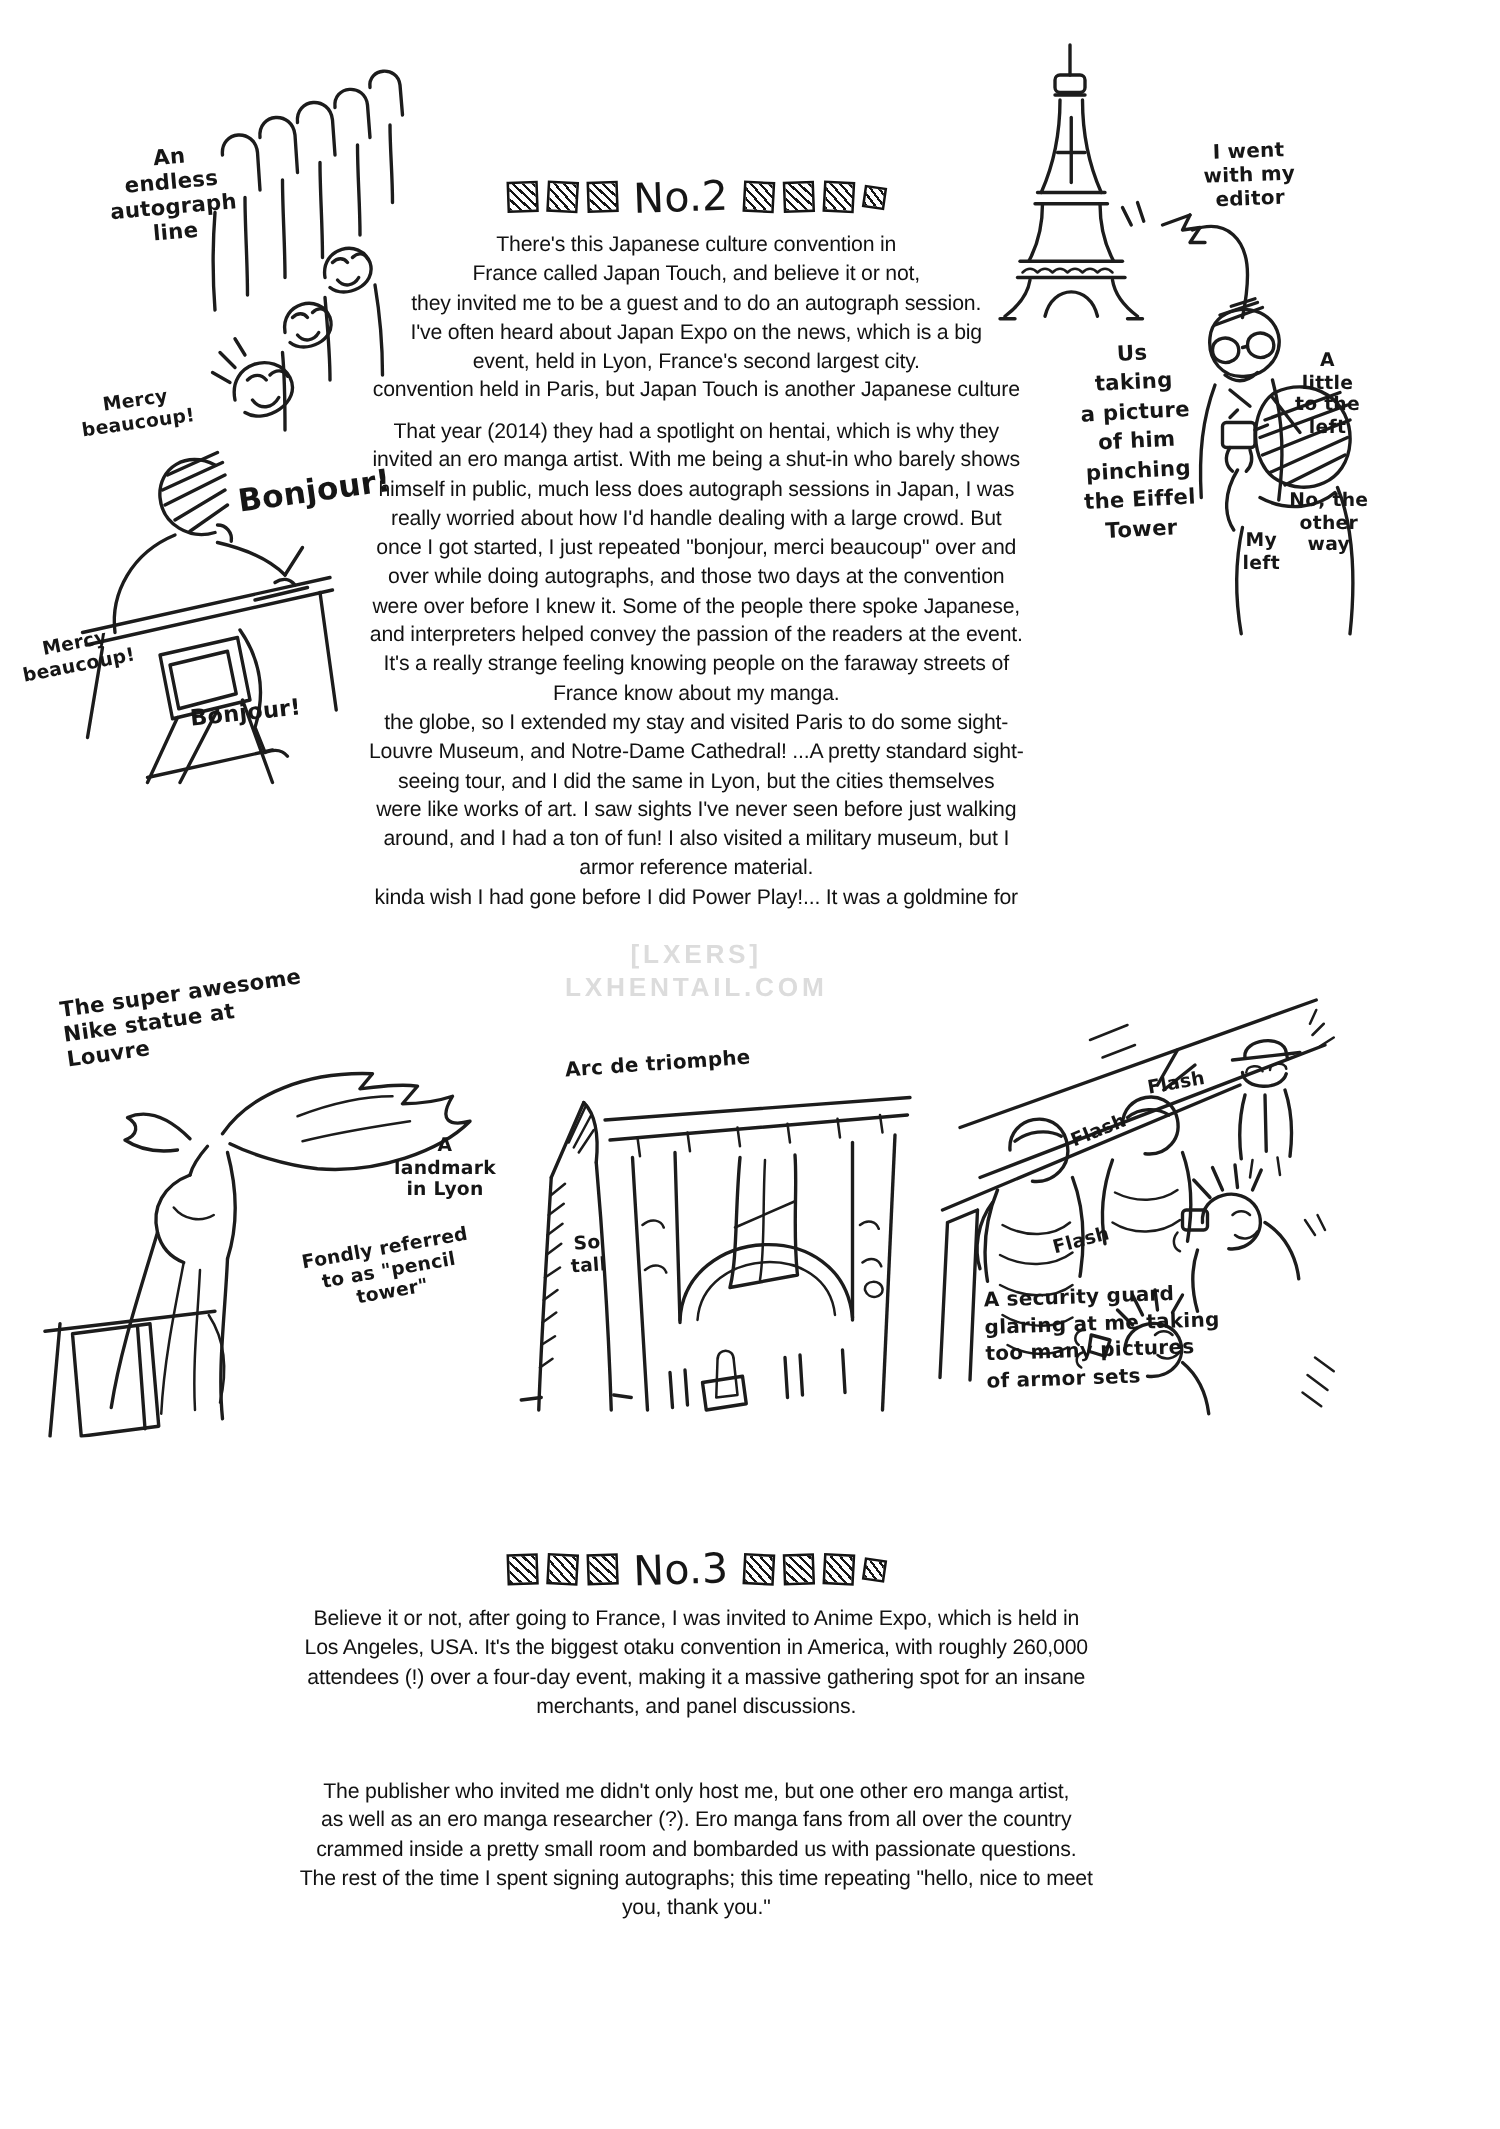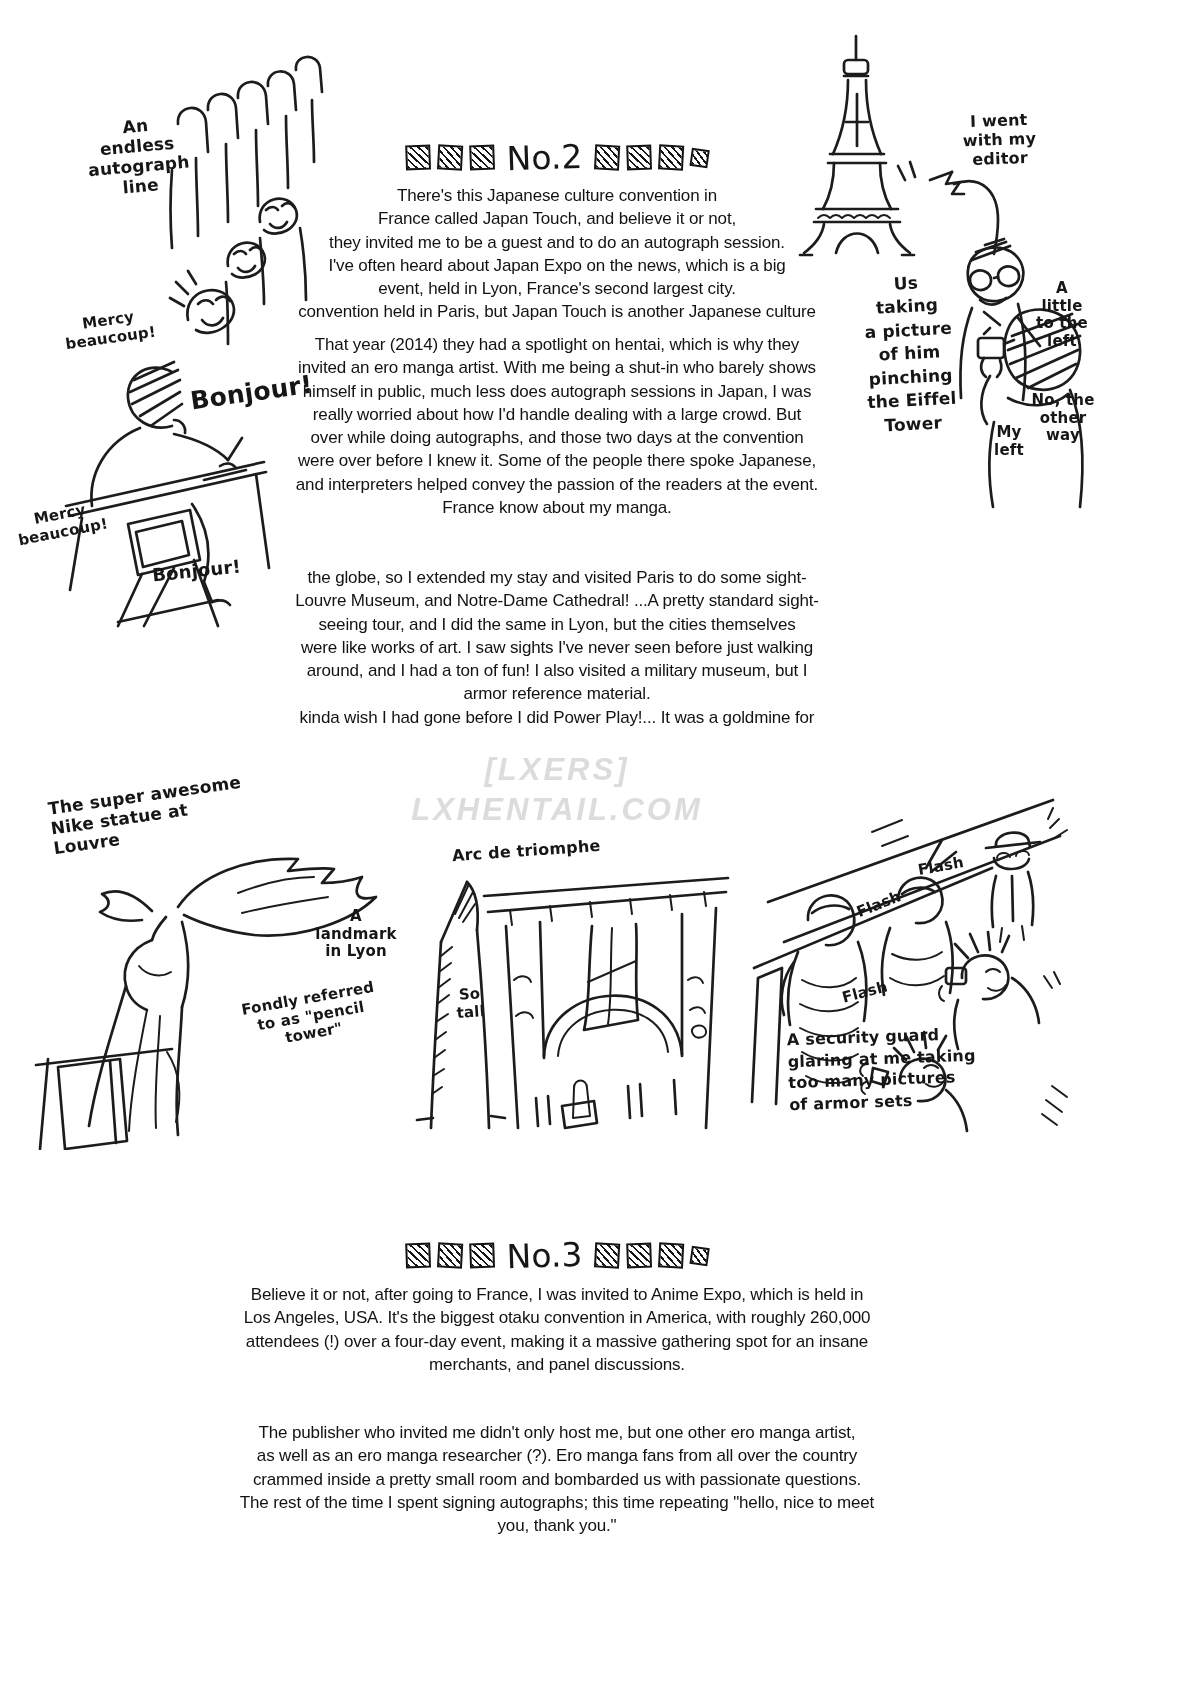--- a/index.html
+++ b/index.html
@@ -24,21 +24,21 @@
   .sq.small { width:14px; height:14px; transform:rotate(8deg); }
 
   
   .hand { position:absolute; font-family:"DejaVu Sans", sans-serif; font-weight:700;
     color:#161616; white-space:pre-line; line-height:1.18; font-size:15px;
     text-align:center; letter-spacing:0.2px; }
 
   
   .watermark { position:absolute; left:557px; transform:translateX(-50%);
     text-align:center; font-family:"Liberation Sans", sans-serif; font-weight:700;
-    font-size:31px; letter-spacing:3px; line-height:1.3;font-style:italic; }
+    font-size:21px; letter-spacing:3px; line-height:1.3; }
 
   
   .drawing { position:absolute; }
   .drawing path, .drawing rect, .drawing circle {
     fill:none; stroke:#1c1c1c; stroke-width:2.7; stroke-linecap:round; stroke-linejoin:round; }
   .drawing .thin path, .drawing path.thin { stroke-width:2; }
 </style>
 </head>
 <body>
 
@@ -59,23 +59,25 @@
     <div class="tline">they invited me to be a guest and to do an autograph session.</div>
     <div class="tline">I've often heard about Japan Expo on the news, which is a big</div>
     <div class="tline">event, held in Lyon, France's second largest city.</div>
     <div class="tline">convention held in Paris, but Japan Touch is another Japanese culture</div>
   </div>
 <div class="body-text" style="top:333px">
     <div class="tline">That year (2014) they had a spotlight on hentai, which is why they</div>
     <div class="tline">invited an ero manga artist. With me being a shut-in who barely shows</div>
     <div class="tline">himself in public, much less does autograph sessions in Japan, I was</div>
     <div class="tline">really worried about how I'd handle dealing with a large crowd. But</div>
+    <div class="tline">once I got started, I just repeated "bonjour, merci beaucoup" over and</div>
     <div class="tline">over while doing autographs, and those two days at the convention</div>
     <div class="tline">were over before I knew it. Some of the people there spoke Japanese,</div>
     <div class="tline">and interpreters helped convey the passion of the readers at the event.</div>
+    <div class="tline">It's a really strange feeling knowing people on the faraway streets of</div>
     <div class="tline">France know about my manga.</div>
   </div>
 <div class="body-text" style="top:566px">
     <div class="tline">the globe, so I extended my stay and visited Paris to do some sight-</div>
     <div class="tline">Louvre Museum, and Notre-Dame Cathedral! ...A pretty standard sight-</div>
     <div class="tline">seeing tour, and I did the same in Lyon, but the cities themselves</div>
     <div class="tline">were like works of art. I saw sights I've never seen before just walking</div>
     <div class="tline">around, and I had a ton of fun! I also visited a military museum, but I</div>
     <div class="tline">armor reference material.</div>
     <div class="tline">kinda wish I had gone before I did Power Play!... It was a goldmine for</div>

